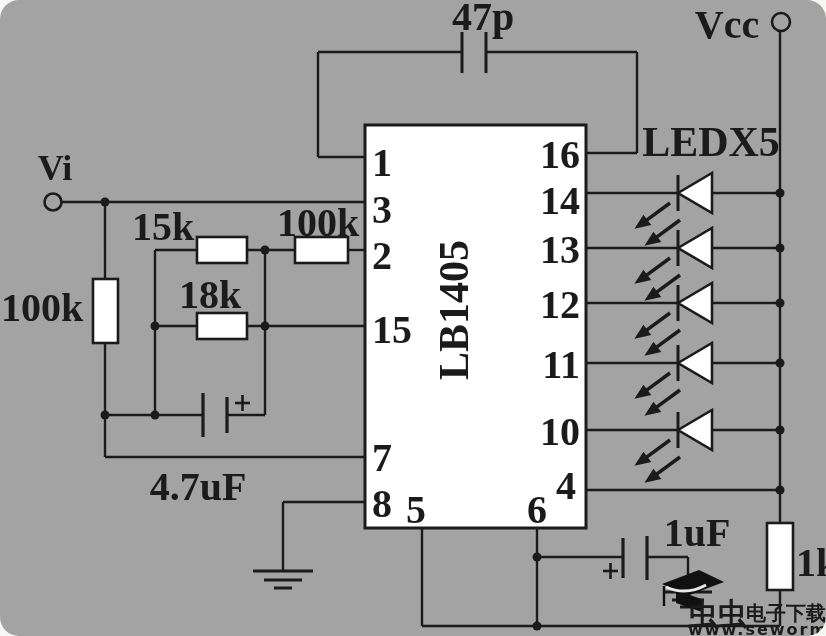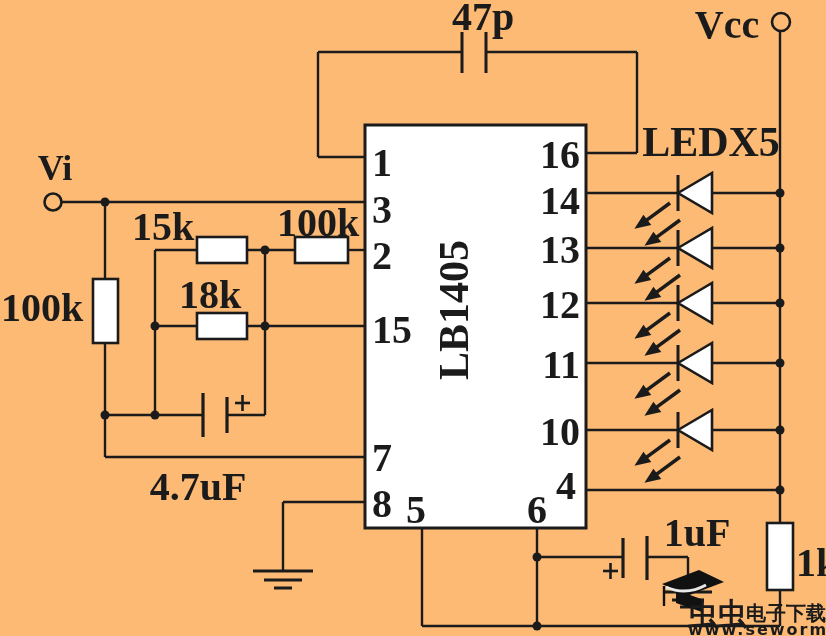--- a/index.html
+++ b/index.html
@@ -1,16 +1,16 @@
 <!DOCTYPE html>
 <html><head>
 <meta charset="utf-8">
 <style>
   html,body{margin:0;padding:0;background:#f6f6f4;}
-  .canvas{position:relative;width:826px;height:636px;background:#fdba74;overflow:hidden;}
+  .canvas{position:relative;width:826px;height:636px;background:#a3a3a3;overflow:hidden;border-radius:19px;}
   svg{position:absolute;left:0;top:0;}
   text{font-family:"Liberation Serif","DejaVu Serif",serif;font-weight:bold;fill:#1b1b1b;}
   .lbl{font-size:40px;}
   .pin{font-size:40px;}
   .wm-logo{font-family:"DejaVu Sans","Liberation Sans",sans-serif;font-size:30px;letter-spacing:-1px;}
   .wm-site{font-family:"DejaVu Sans","Liberation Sans",sans-serif;font-size:20px;letter-spacing:0px;}
   .wm-url{font-family:"DejaVu Sans","Liberation Sans",sans-serif;font-size:16px;letter-spacing:2px;}
 </style>
 </head>
 <body>

